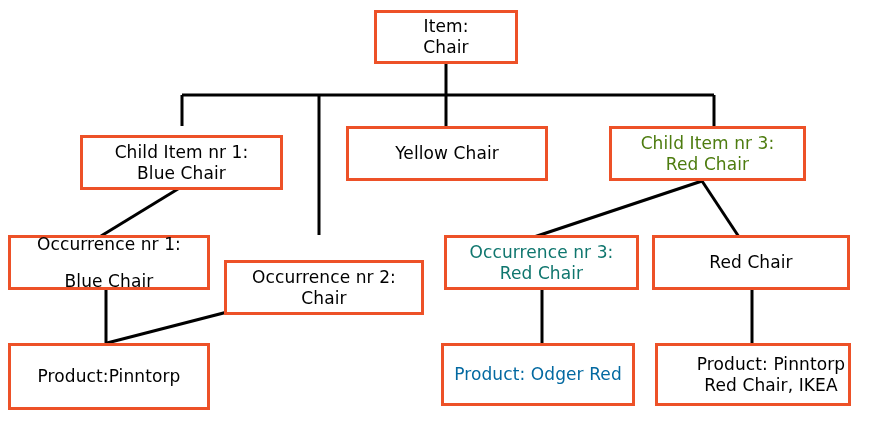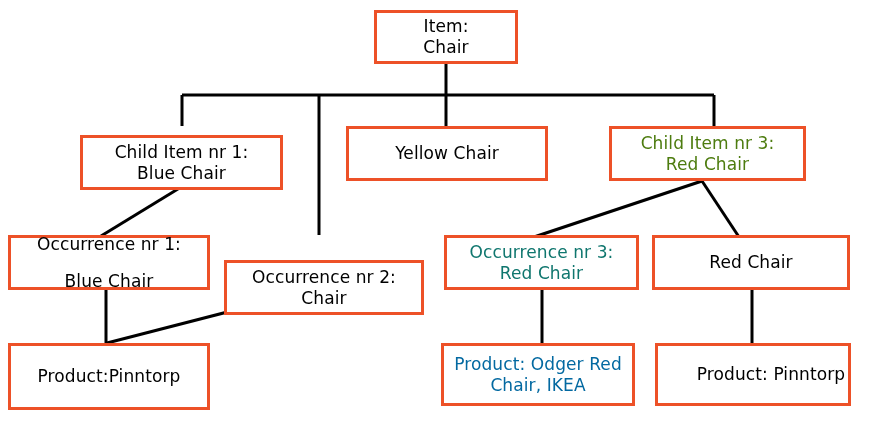--- a/index.html
+++ b/index.html
@@ -98,20 +98,20 @@
         <span class="node-line">Red Chair</span>
       </div>
       <div class="node-box" style="left: 652px; top: 235px; width: 198px; height: 55px; border-color: rgb(237, 81, 40); background: rgb(255, 255, 255); color: rgb(0, 0, 0);">
         <span class="node-line">Red Chair</span>
       </div>
       <div class="node-box" style="left: 8px; top: 343px; width: 202px; height: 67px; border-color: rgb(237, 81, 40); background: rgb(255, 255, 255); color: rgb(0, 0, 0);">
         <span class="node-line">Product:Pinntorp</span>
       </div>
       <div class="node-box" style="left: 441px; top: 343px; width: 194px; height: 63px; border-color: rgb(237, 81, 40); background: rgb(255, 255, 255); color: #0369a1;">
         <span class="node-line">Product: Odger Red</span>
-        <span class="node-line">Chair, IKEA</span>
       </div>
       <div class="node-box" style="left: 655px; top: 343px; width: 196px; height: 63px; border-color: rgb(237, 81, 40); background: rgb(255, 255, 255); color: rgb(0, 0, 0); padding-left: 36px;">
         <span class="node-line">Product: Pinntorp</span>
+        <span class="node-line">Red Chair, IKEA</span>
       </div>
     </div>
 
 </div>
 
 </body></html>

